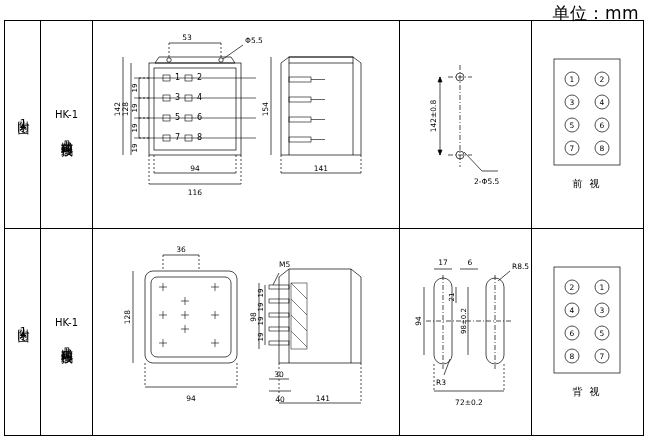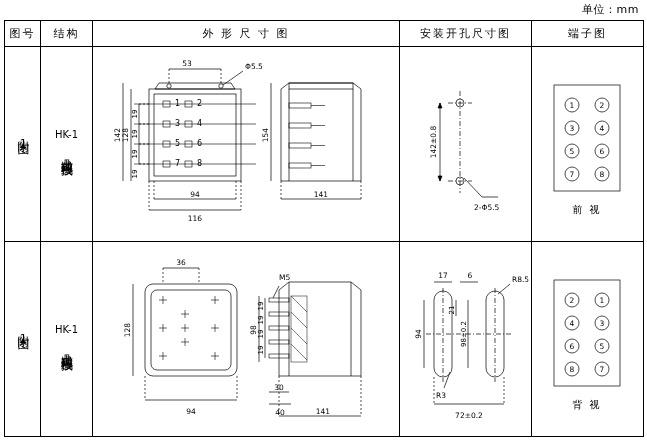--- a/index.html
+++ b/index.html
@@ -14,21 +14,21 @@
   }
   .page {
     position: relative;
     width: 647px;
     height: 442px;
   }
   .unit-line {
     position: absolute;
     right: 8px;
     top: 2px;
-    font-size: 11px;
+    font-size: 17px;
     letter-spacing: 0.5px;
   }
   table.main {
     position: absolute;
     top: 20px;
     left: 4px;
     width: 639px;
     height: 416px;
     border-collapse: collapse;
     table-layout: fixed;
@@ -81,27 +81,20 @@
 
   <table class="main">
     <colgroup>
       <col class="col-a">
         <col class="col-b">
         <col class="col-c">
         <col class="col-d">
         <col class="col-e">
     </colgroup>
     <tbody>
-        <tr>
-      <th class="hdr">图号</th>
-      <th class="hdr">结构</th>
-      <th class="hdr">外 形 尺 寸 图</th>
-      <th class="hdr">安装开孔尺寸图</th>
-      <th class="hdr">端子图</th>
-    </tr>
 
     <tr style="height:195px;">
       <td>
         <span class="vert">附图1</span>
       </td>
       <td>
         <div class="struct-cell">
           <div class="struct-top">HK-1</div>
           <span class="vert2">凸出式前接线</span>
         </div>

